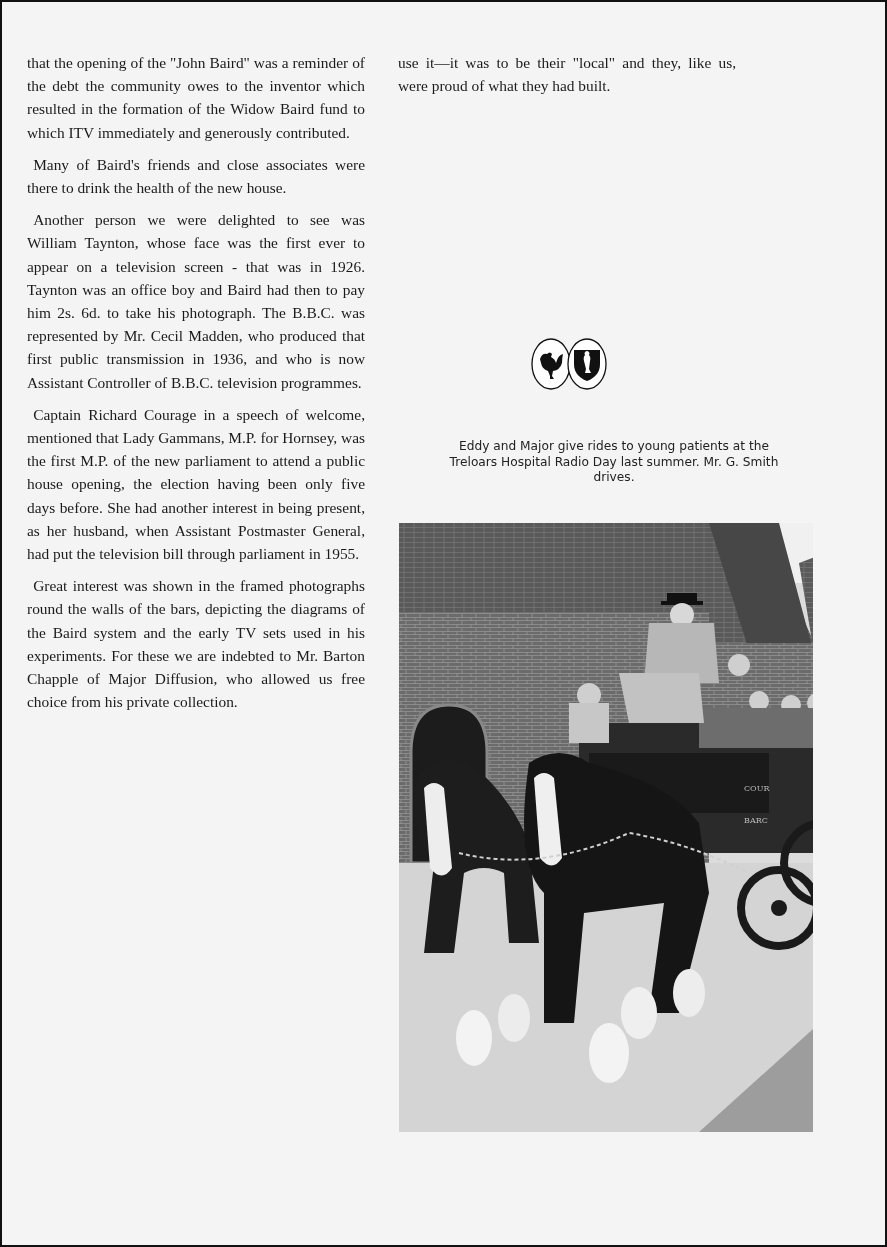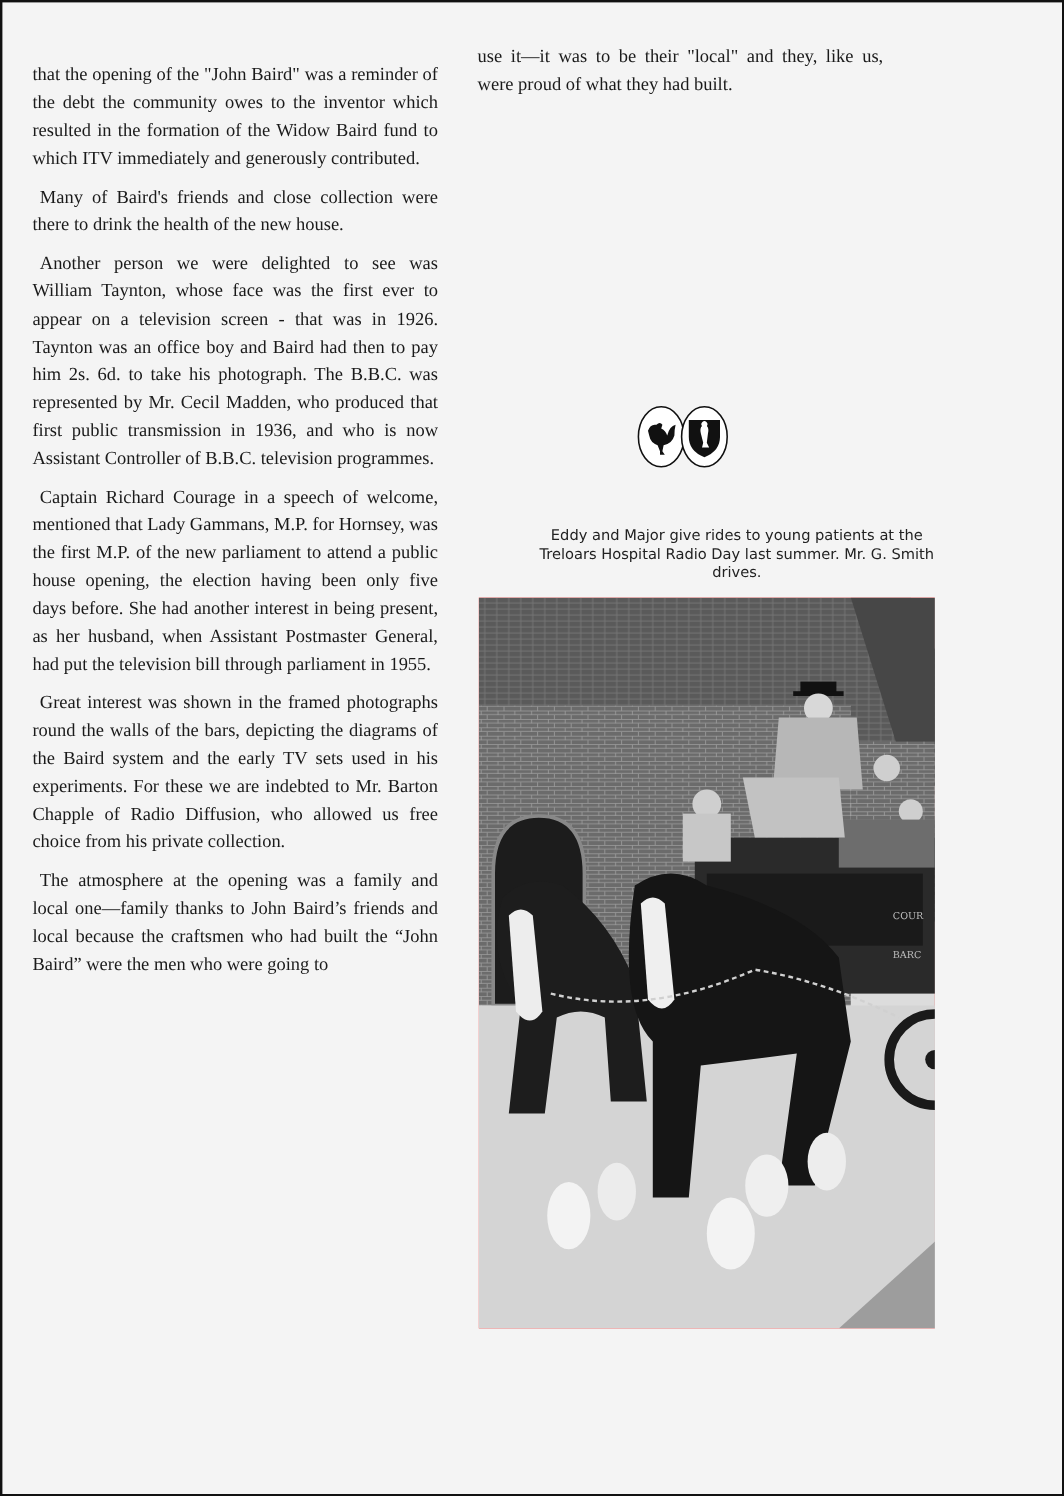--- a/index.html
+++ b/index.html
@@ -6,48 +6,47 @@
   body { width:887px; height:1247px; background:#fff; position:relative; overflow:hidden; }
   .page {
     position:absolute; left:0; top:0; width:883px; height:1243px;
     border:2px solid #111; background:#f4f4f4;
   }
   .col {
     position:absolute; font-family:Liberation Serif, serif;
     font-size:15.4px; line-height:23.2px; color:#1a1a1a; text-align:justify;
   }
   .col-left { left:25px; top:49px; width:338px; }
-  .col-right { left:396px; top:34px; width:338px; }
+  .col-right { left:396px; top:49px; width:338px; }
   .col p { margin:0 0 9px 0; }
   .col p.indent { text-indent:0.4em; }
   .logo {
     position:absolute; left:528px; top:335px; width:78px; height:54px;
   }
   .caption {
     position:absolute; left:437px; top:437px; width:350px;
     font-family:"DejaVu Sans","Liberation Sans",sans-serif; font-size:12.2px; line-height:15.6px;
     color:#222; text-align:center;
   }
   .photo {
-    position:absolute; left:397px; top:496px; width:380px; height:609px;
-    overflow:hidden; background:#ef4444;
+    position:absolute; left:397px; top:521px; width:414px; height:609px;
+    overflow:hidden; background:#86efac;
   }
 </style>
 </head>
 <body>
 
 <div class="page">
 
   <div class="col col-left">
     <p>that the opening of the "John Baird" was a reminder of the debt the community owes to the inventor which resulted in the formation of the Widow Baird fund to which ITV immediately and generously contributed.</p>
-    <p class="indent">Many of Baird's friends and close collection were there to drink the health of the new house.</p>
+    <p class="indent">Many of Baird's friends and close associates were there to drink the health of the new house.</p>
     <p class="indent">Another person we were delighted to see was William Taynton, whose face was the first ever to appear on a television screen - that was in 1926. Taynton was an office boy and Baird had then to pay him 2s. 6d. to take his photograph. The B.B.C. was represented by Mr. Cecil Madden, who produced that first public transmission in 1936, and who is now Assistant Controller of B.B.C. television programmes.</p>
     <p class="indent">Captain Richard Courage in a speech of welcome, mentioned that Lady Gammans, M.P. for Hornsey, was the first M.P. of the new parliament to attend a public house opening, the election having been only five days before. She had another interest in being present, as her husband, when Assistant Postmaster General, had put the television bill through parliament in 1955.</p>
-    <p class="indent">Great interest was shown in the framed photographs round the walls of the bars, depicting the diagrams of the Baird system and the early TV sets used in his experiments. For these we are indebted to Mr. Barton Chapple of Radio Diffusion, who allowed us free choice from his private collection.</p>
-    <p class="indent">The atmosphere at the opening was a family and local one—family thanks to John Baird’s friends and local because the craftsmen who had built the “John Baird” were the men who were going to</p>
+    <p class="indent">Great interest was shown in the framed photographs round the walls of the bars, depicting the diagrams of the Baird system and the early TV sets used in his experiments. For these we are indebted to Mr. Barton Chapple of Major Diffusion, who allowed us free choice from his private collection.</p>
   </div>
 
   <div class="col col-right">
     <p>use it—it was to be their "local" and they, like us, were proud of what they had built.</p>
   </div>
 
   <div class="logo">
     <svg width="78" height="54" viewBox="0 0 78 54">
       <ellipse cx="21" cy="27" rx="19" ry="25" fill="#fff" stroke="#111" stroke-width="1.3"></ellipse>
       <ellipse cx="57" cy="27" rx="19" ry="25" fill="#fff" stroke="#111" stroke-width="1.3"></ellipse>

